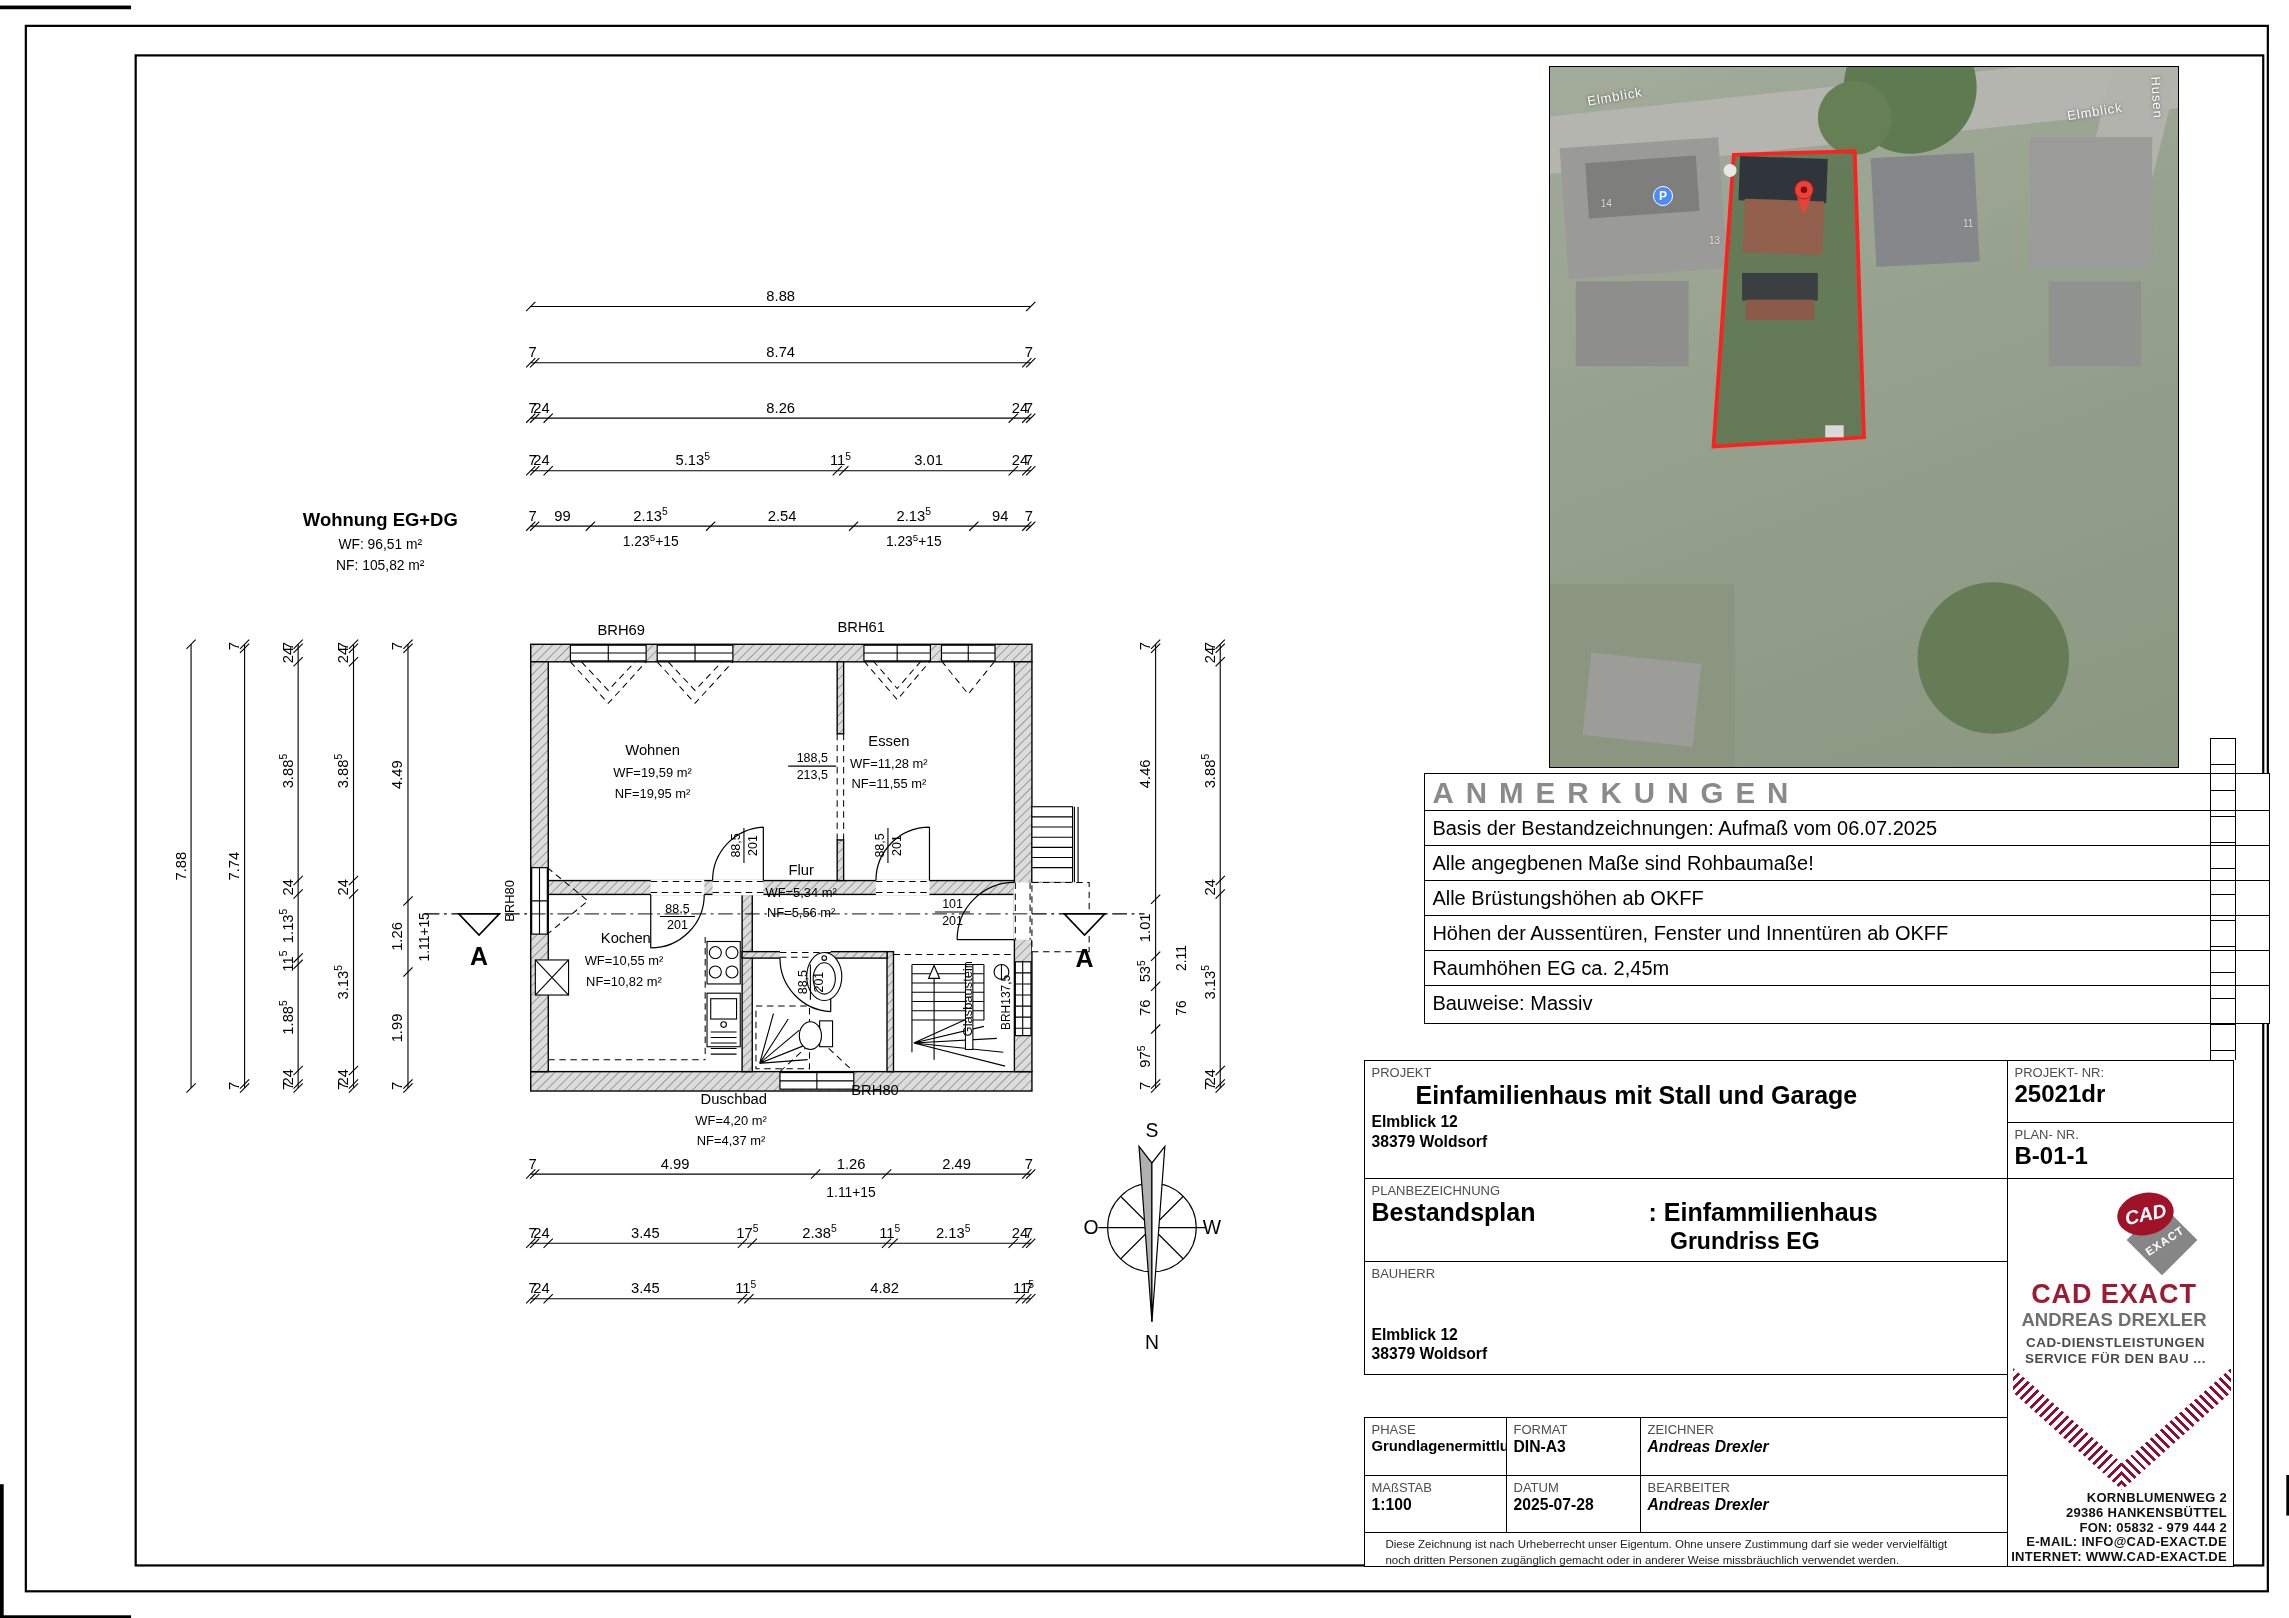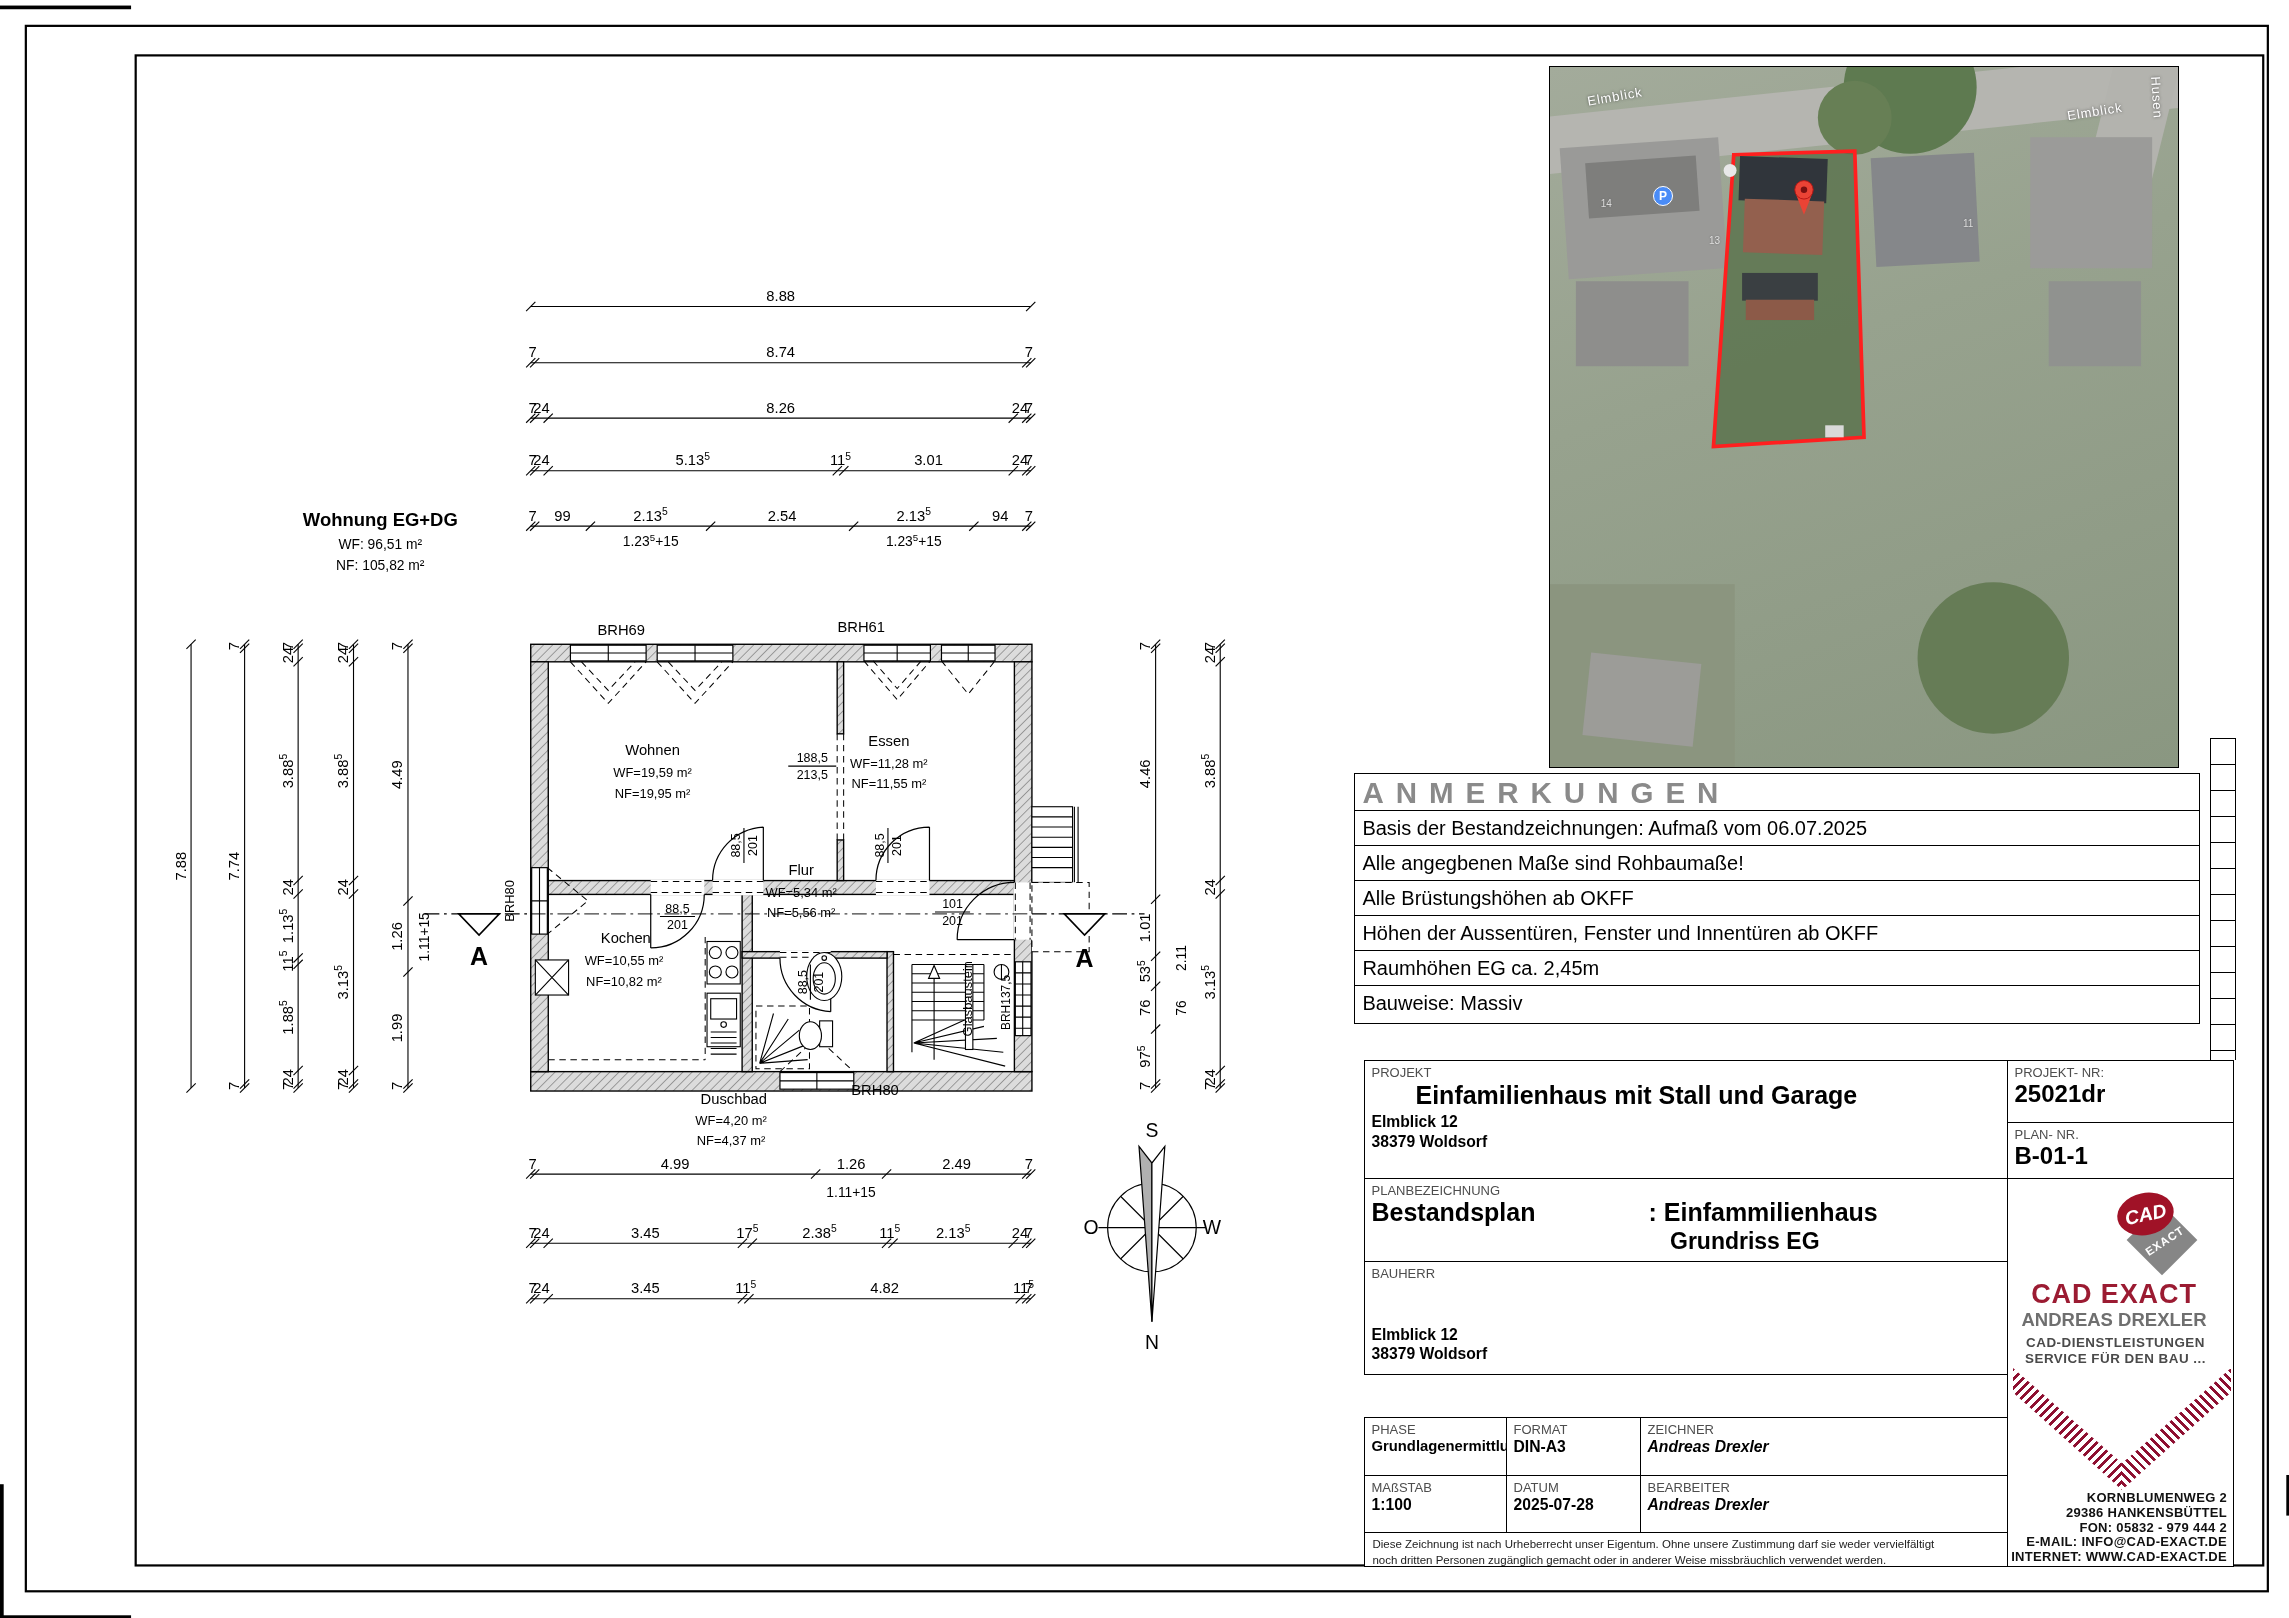--- a/index.html
+++ b/index.html
@@ -22,21 +22,21 @@
   .cell-big{font-weight:bold;font-size:25px;padding:1.8px 6.5px;margin-left:44px;}
   .cell-mid{font-weight:bold;font-size:15.7px;padding:0.9px 6.5px;}
   .anm-title{font-size:29.5px;font-weight:bold;color:#8a8a8a;letter-spacing:12px;
              padding:1.8px 7.4px;border-bottom:1.8px solid #000;height:37px;box-sizing:border-box;}
   .anm-row{font-size:20px;color:#000;padding:5.5px 7.4px 0 7.4px;border-bottom:1.8px solid #000;
            height:35px;box-sizing:border-box;white-space:nowrap;}
   .anm-row:last-child{border-bottom:none;}
   .strip{position:absolute;border-left:1.8px solid #000;border-right:1.8px solid #000;border-top:1.4px solid #000;
          background-image:repeating-linear-gradient(to bottom,transparent 0 25px,#000 25px 26px);}
   .tb-val-it{font-weight:bold;font-style:italic;font-size:15.7px;padding:0.9px 6.5px;}
-  .copy{font-size:11.5px;line-height:1.45;padding:2.8px 7.4px;color:#222;}
+  .copy{font-size:11.5px;line-height:1.45;padding:2.8px 7.4px;color:#222;margin-left:13px;}
   
   .logo-name{position:absolute;left:2017px;top:1279px;width:194px;text-align:center;
              color:#9b1b32;font-weight:bold;font-size:27px;letter-spacing:0.9px;}
   .logo-person{position:absolute;left:2017px;top:1309px;width:194px;text-align:center;
                color:#6f6f6f;font-weight:bold;font-size:18.5px;}
   .logo-l1{position:absolute;left:2011px;top:1335px;width:209px;text-align:center;color:#4a4a4a;font-weight:bold;font-size:13.4px;letter-spacing:0.5px;}
   .logo-l2{position:absolute;left:2011px;top:1351px;width:209px;text-align:center;color:#4a4a4a;font-weight:bold;font-size:13.4px;letter-spacing:0.5px;}
   .wingL{position:absolute;left:2013px;top:1368px;width:109px;height:122px;
          background:repeating-linear-gradient(135deg,#8e1031 0 2.8px,#fff 2.8px 6.5px);
          clip-path:polygon(0 0,100% 78%,100% 100%,0 20%);}
@@ -534,21 +534,21 @@
     <div class="street" style="left:517px;top:37px;transform:rotate(-9deg)">Elmblick</div>
     <div class="street" style="left:598px;top:-5.5px;transform:rotate(86deg);transform-origin:left bottom">Husen</div>
     <div class="hnum" style="left:14.8px;top:131px">14</div>
     <div class="hnum" style="left:123px;top:168px">13</div>
     <div class="hnum" style="left:377px;top:151px">11</div>
     <div class="p-badge">P</div>
   </div>
   <div class="caption" style="left:1552px;top:772px">Luftaufnahme</div>
   <div class="source" style="left:1938px;top:778px;width:236px">Quelle: Google Maps</div>
 
-  <div class="box" style="left:1354px;top:773px;width:846px;height:251px">
+  <div class="box" style="left:1424px;top:773px;width:846px;height:251px">
     <div class="anm-title">ANMERKUNGEN</div>
     <div class="anm-row">Basis der Bestandzeichnungen: Aufmaß vom 06.07.2025</div>
     <div class="anm-row">Alle angegbenen Maße sind Rohbaumaße!</div>
     <div class="anm-row">Alle Brüstungshöhen ab OKFF</div>
     <div class="anm-row">Höhen der Aussentüren, Fenster und Innentüren  ab OKFF</div>
     <div class="anm-row">Raumhöhen EG ca. 2,45m</div>
     <div class="anm-row">Bauweise: Massiv</div>
   </div>
 
   <div class="strip" style="left:2210px;top:738px;width:24px;height:321px"></div>

